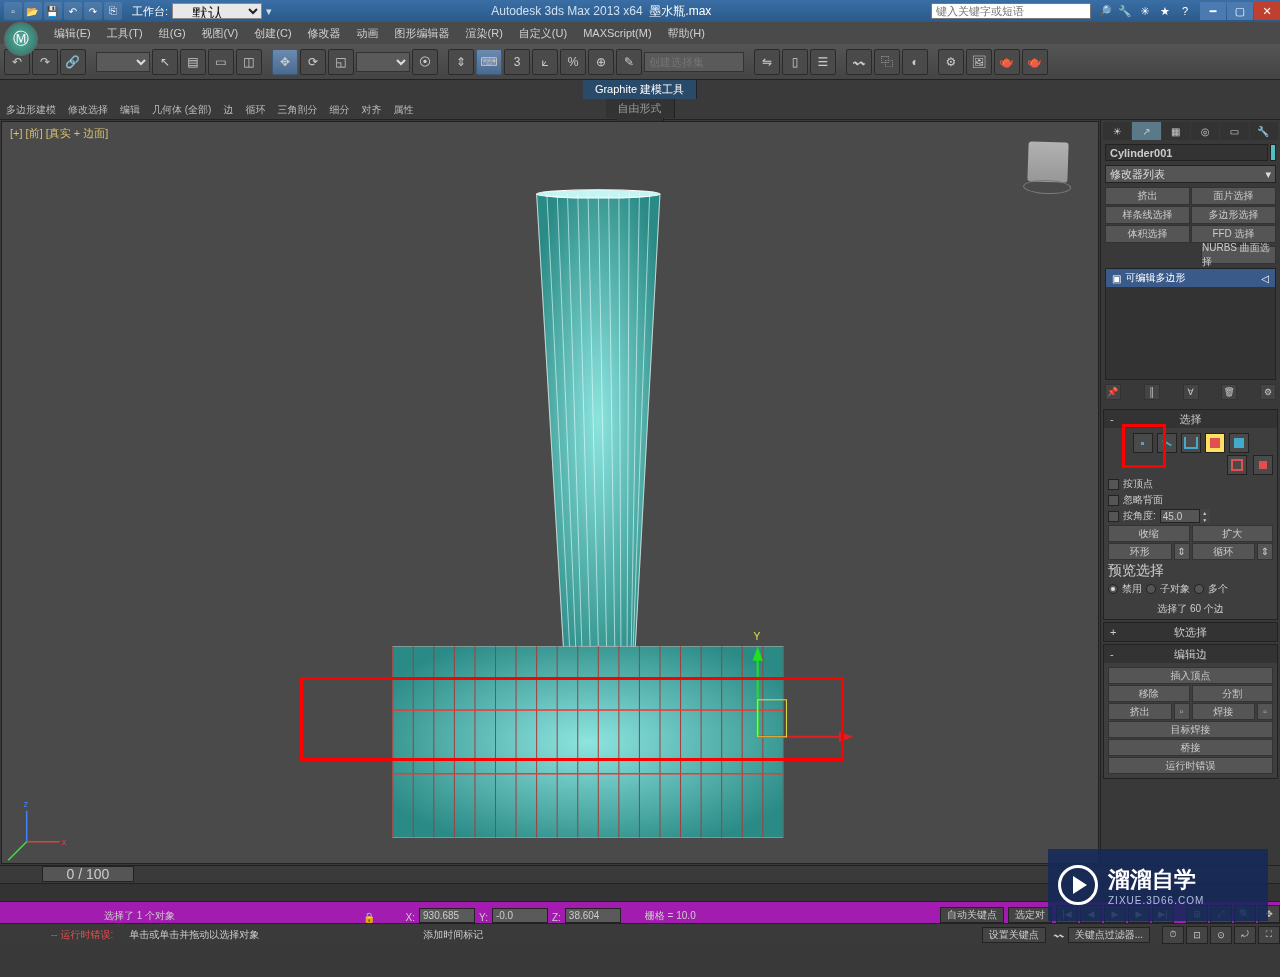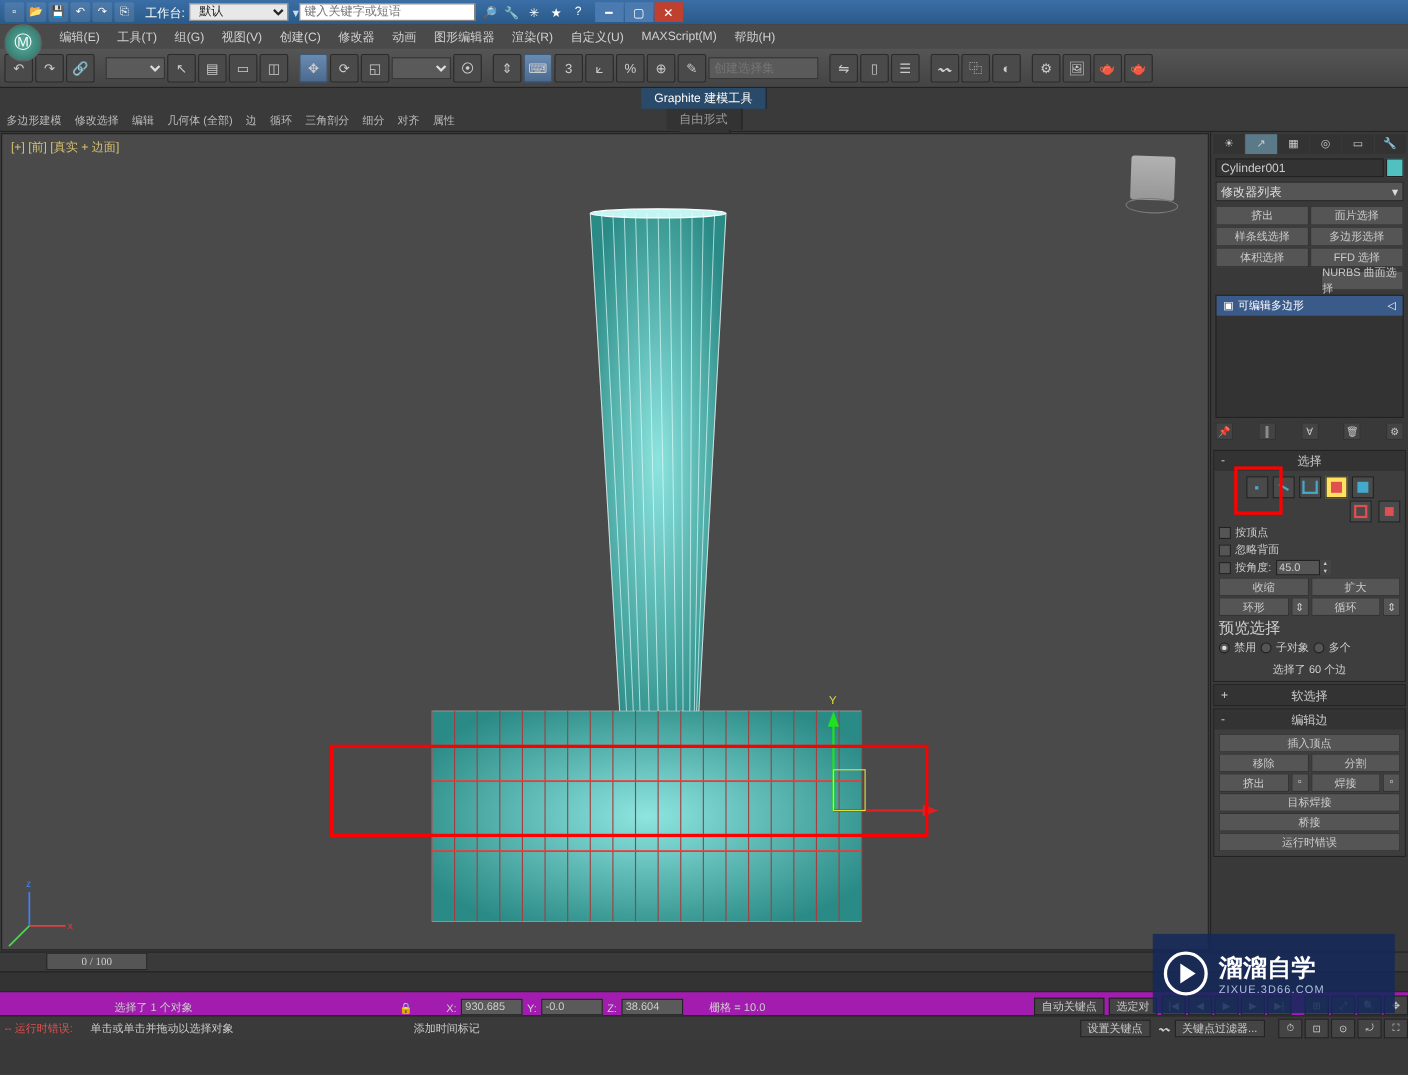--- a/index.html
+++ b/index.html
@@ -3,21 +3,21 @@
 <meta charset="utf-8">
 <style>
 * { margin: 0; padding: 0; box-sizing: border-box; font-family: "Microsoft YaHei", sans-serif; }
 body { background: #393939; color: #ccc; font-size: 11px; width: 1280px; height: 977px; overflow: hidden; position: relative; }
 
 
 .titlebar { height: 22px; background: linear-gradient(#3a6ea5, #2a5a8a); display: flex; align-items: center; color: #fff; }
 .titlebar .qat { display: flex; gap: 2px; padding: 0 4px; }
 .titlebar .qat-btn { width: 18px; height: 18px; display: flex; align-items: center; justify-content: center; background: rgba(255,255,255,0.1); border-radius: 2px; font-size: 10px; }
 .titlebar .ws-label { margin-left: 6px; color: #fff; }
-.titlebar .ws-select { background: #e8e8e8; color: #222; border: 1px solid #888; font-size: 11px; padding: 0 4px; height: 16px; width: 90px; margin-left: 4px; }
+.titlebar .ws-select { background: #e8e8e8; color: #222; border: 1px solid #888; font-size: 16px; padding: 0 15px; height: 16px; width: 90px; margin-left: 4px; }
 .titlebar .title-center { flex: 1; text-align: center; color: #d0e0f0; font-size: 12px; }
 .titlebar .title-file { color: #fff; }
 .titlebar .search-box { width: 160px; height: 16px; background: #fff; border: 1px solid #777; color: #999; font-size: 11px; padding: 0 4px; }
 .titlebar .info-icons { display: flex; gap: 4px; margin: 0 6px; }
 .titlebar .info-icons span { width: 16px; height: 16px; display: flex; align-items: center; justify-content: center; font-size: 11px; }
 .titlebar .win-btns { display: flex; }
 .titlebar .win-btns div { width: 26px; height: 18px; display: flex; align-items: center; justify-content: center; background: #4a7ab0; margin-left: 1px; }
 .titlebar .win-btns .close { background: #c04030; }
 
 
@@ -48,21 +48,21 @@
 .viewport-label { position: absolute; top: 4px; left: 8px; color: #d4c070; font-size: 11px; }
 .viewcube { position: absolute; top: 20px; right: 30px; width: 40px; height: 40px; background: linear-gradient(#ccc, #aaa); border-radius: 3px; transform: rotate(2deg); opacity: 0.8; }
 .viewcube::after { content:""; position:absolute; bottom:-8px; left:-4px; right:-4px; height:12px; border:1px solid #888; border-radius:50%; background:transparent; transform:translateY(4px); }
 
 
 .cmd-panel { width: 180px; background: #393939; border-left: 1px solid #222; display: flex; flex-direction: column; }
 .cmd-tabs { height: 22px; display: flex; gap: 1px; padding: 2px; }
 .cmd-tabs .ct { flex: 1; height: 18px; background: #333; display: flex; align-items: center; justify-content: center; font-size: 10px; }
 .cmd-tabs .ct.active { background: #5a7a8a; }
 .obj-name-row { display: flex; padding: 2px 4px; gap: 2px; }
-.obj-name { flex: 1; background: #333; color: #ccc; border: 1px solid #222; font-size: 11px; height: 17px; padding: 0 4px; }
+.obj-name { flex: 1; background: #333; color: #ccc; border: 1px solid #222; font-size: 11px; height: 17px; padding: 0 4px; font-weight: bold; }
 .obj-color { width: 16px; height: 17px; background: #50c0c0; border: 1px solid #222; }
 .mod-combo { margin: 2px 4px; background: #555; border: 1px solid #222; color: #ddd; font-size: 11px; height: 18px; padding: 0 4px; display: flex; align-items: center; justify-content: space-between; }
 .mod-grid { display: grid; grid-template-columns: 1fr 1fr; gap: 1px; padding: 2px 4px; }
 .mod-btn { background: #555; border: 1px solid #333; color: #ccc; font-size: 10px; height: 18px; display: flex; align-items: center; justify-content: center; }
 .nurbs-row { margin: 1px 4px 2px; display: flex; justify-content: flex-end; }
 .nurbs-row .mod-btn { width: 75px; }
 .stack { margin: 2px 4px; height: 112px; background: #333; border: 1px solid #222; }
 .stack-item { padding: 2px 6px; background: #3a5a8a; color: #fff; font-size: 10px; display: flex; align-items: center; gap: 4px; }
 .stack-icons { display: flex; justify-content: space-between; padding: 2px 4px; gap: 2px; margin-bottom: 6px; }
 .stack-icons .si { width: 16px; height: 16px; border: 1px solid #333; background: #444; display: flex; align-items: center; justify-content: center; font-size: 9px; }
@@ -88,24 +88,24 @@
 .spin .arrows { width: 10px; height: 14px; background: #444; display: flex; flex-direction: column; font-size: 5px; justify-content: space-around; align-items: center; }
 .btn-row { display: flex; gap: 2px; margin: 1px 0; }
 .btn-row .pbtn { flex: 1; background: #555; border: 1px solid #333; color: #ccc; font-size: 10px; height: 17px; display: flex; align-items: center; justify-content: center; }
 .btn-row .pbtn.narrow { flex: 0 0 16px; }
 .sec-label { font-size: 14px; color: #ccc; margin: 2px 0; }
 .radio { width: 10px; height: 10px; border-radius: 50%; border: 1px solid #222; background: #555; display: inline-block; }
 .radio.on::after { content:""; display: block; width: 4px; height: 4px; border-radius: 50%; background: #ddd; margin: 2px; }
 
 
 .time-slider { height: 18px; background: #3a3a3a; border-top: 1px solid #222; position: relative; }
-.time-slider .thumb { position: absolute; top: 0; left: 42px; width: 92px; height: 16px; background: #555; border: 1px solid #222; color: #ccc; font-size: 10px; display: flex; align-items: center; justify-content: center; font-family: Liberation Serif, serif; }
+.time-slider .thumb { position: absolute; top: 0; left: 42px; width: 92px; height: 16px; background: #555; border: 1px solid #222; color: #ccc; font-size: 14px; display: flex; align-items: center; justify-content: center; }
 .time-ruler { height: 18px; background: #333; position: relative; border-top: 1px solid #222; }
 .status { height: 22px; background: #a21caf; display: flex; align-items: flex-end; font-size: 10px; gap: 4px; border-top: 1px solid #222; }
-.status2 { height: 22px; background: #3a3a3a; display: flex; align-items: center; font-size: 10px; gap: 4px; border-top: 1px solid #222; }
+.status2 { height: 22px; background: #3a3a3a; display: flex; align-items: center; font-size: 10px; gap: 4px; border-top: 1px solid #222; padding-left: 47px; }
 .coord { background: #5a5a5a; border: 1px solid #222; height: 15px; width: 56px; color: #ccc; padding: 0 3px; display: inline-flex; align-items: center;}
 .playback { display: flex; gap: 2px; }
 .pb-btn { width: 22px; height: 18px; background: #444; border: 1px solid #222; display: flex; align-items: center; justify-content: center; font-size: 9px; }
 .auto-key { background: #444; border: 1px solid #222; color: #ccc; font-size: 10px; height: 16px; padding: 0 6px; display: inline-flex; align-items: center; }
 .err { color: #e05050; font-size: 10px; }
 
 
 .red-rect { position: absolute; border: 3px solid #f00; pointer-events: none; z-index: 50; }
 .red-box-small { position: absolute; border: 3px solid #f00; pointer-events: none; z-index: 60; }
 .watermark { position: absolute; right: 12px; bottom: 56px; width: 220px; height: 72px; background: rgba(20,40,90,0.85); color: #fff; display: flex; align-items: center; gap: 10px; padding: 6px 10px; pointer-events: none; }
@@ -124,20 +124,23 @@
     <div class="qat-btn">▫</div>
     <div class="qat-btn">📂</div>
     <div class="qat-btn">💾</div>
     <div class="qat-btn">↶</div>
     <div class="qat-btn">↷</div>
     <div class="qat-btn">⎘</div>
   </div>
   <span class="ws-label">工作台:</span>
   <select class="ws-select"><option>默认</option></select>
   <span style="margin-left:4px;color:#cde">▾</span>
+  <div class="title-center">
+    <span>Autodesk 3ds Max  2013 x64</span>&nbsp;&nbsp;<span class="title-file">墨水瓶.max</span>
+  </div>
   <input class="search-box" placeholder="键入关键字或短语" style="">
   <div class="info-icons">
     <span>🔎</span>
     <span>🔧</span>
     <span>✳</span>
     <span>★</span>
     <span>?</span>
   </div>
   <div class="win-btns">
     <div>━</div>

